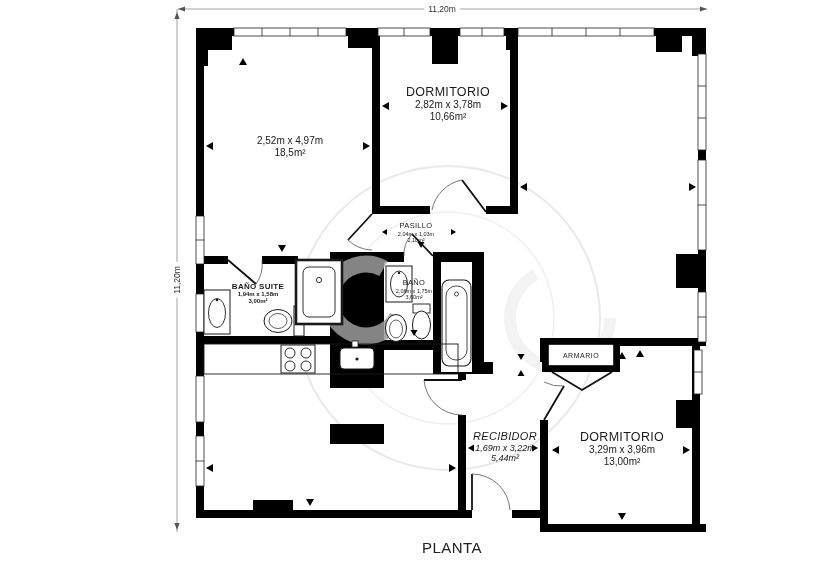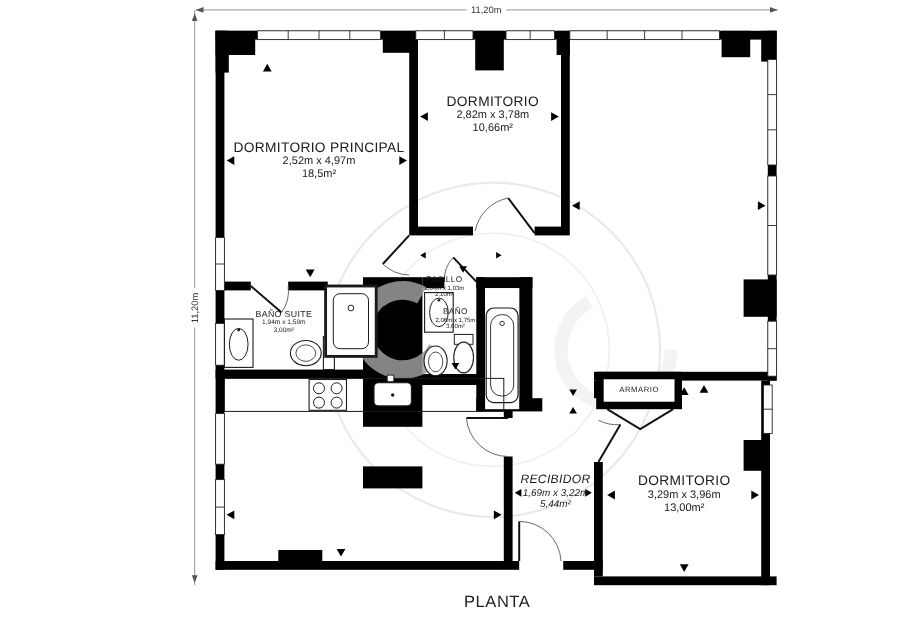--- a/index.html
+++ b/index.html
@@ -223,39 +223,38 @@
     <path d="M622,352 l-4,7 l8,0 z"></path>
     <path d="M622,520 l-4,-7 l8,0 z"></path>
     <path d="M310,506 l-4,-7 l8,0 z"></path>
     <path d="M521,360 l-3.5,-6 l7,0 z"></path>
     <path d="M521,370 l-3.5,6 l7,0 z"></path>
     <path d="M640,350 l-4,7 l8,0 z"></path>
   </g>
 </svg>
 
 <div class="room-label lg" style="left:290px;top:146px;">
-  <div class="rn">DORMITORIO PRINCIPAL</div>
   <div class="rd">2,52m x 4,97m</div>
   <div class="ra">18,5m²</div>
 </div>
 
 <div class="room-label lg" style="left:448px;top:104px;">
   <div class="rn">DORMITORIO</div>
   <div class="rd">2,82m x 3,78m</div>
   <div class="ra">10,66m²</div>
 </div>
 
 
-<div class="room-label xs" style="left:404px;top:233px;margin-top:28px;">
+<div class="room-label xs" style="left:416px;top:233px;">
   <div class="rn">PASILLO</div>
   <div class="rd">2,04m x 1,03m</div>
   <div class="ra">2,10m²</div>
 </div>
 
-<div class="room-label sm" style="left:258px;top:293px;">
+<div class="room-label sm" style="left:258px;top:293px;font-weight:bold;">
   <div class="rn">BAÑO SUITE</div>
   <div class="rd">1,94m x 1,58m</div>
   <div class="ra">3,00m²</div>
 </div>
 
 <div class="room-label xs" style="left:414px;top:290px;">
   <div class="rn">BAÑO</div>
   <div class="rd">2,06m x 1,75m</div>
   <div class="ra">3,60m²</div>
 </div>

